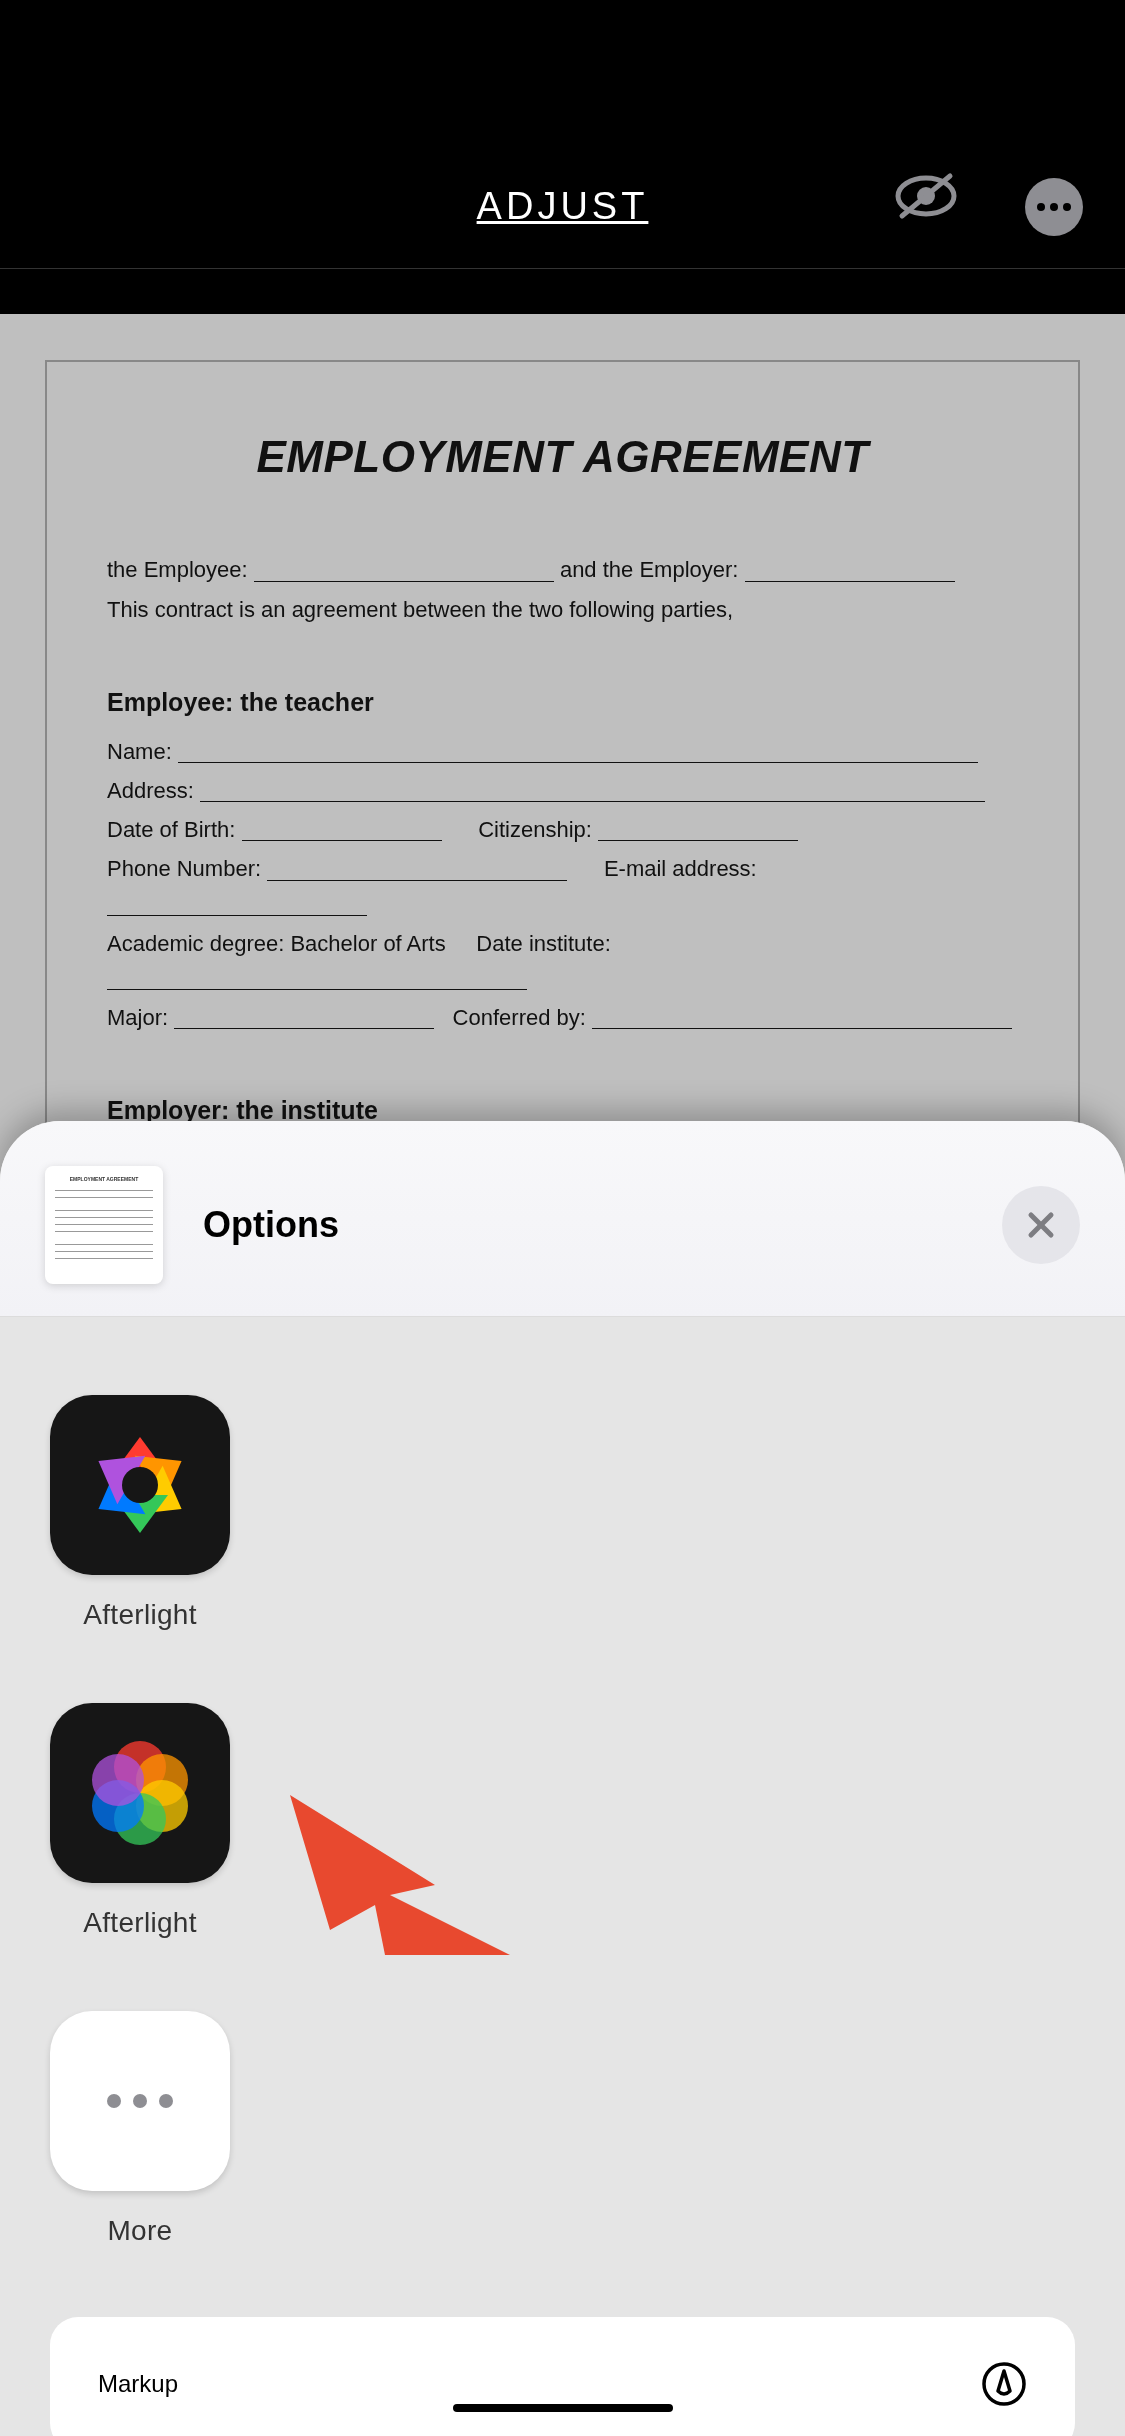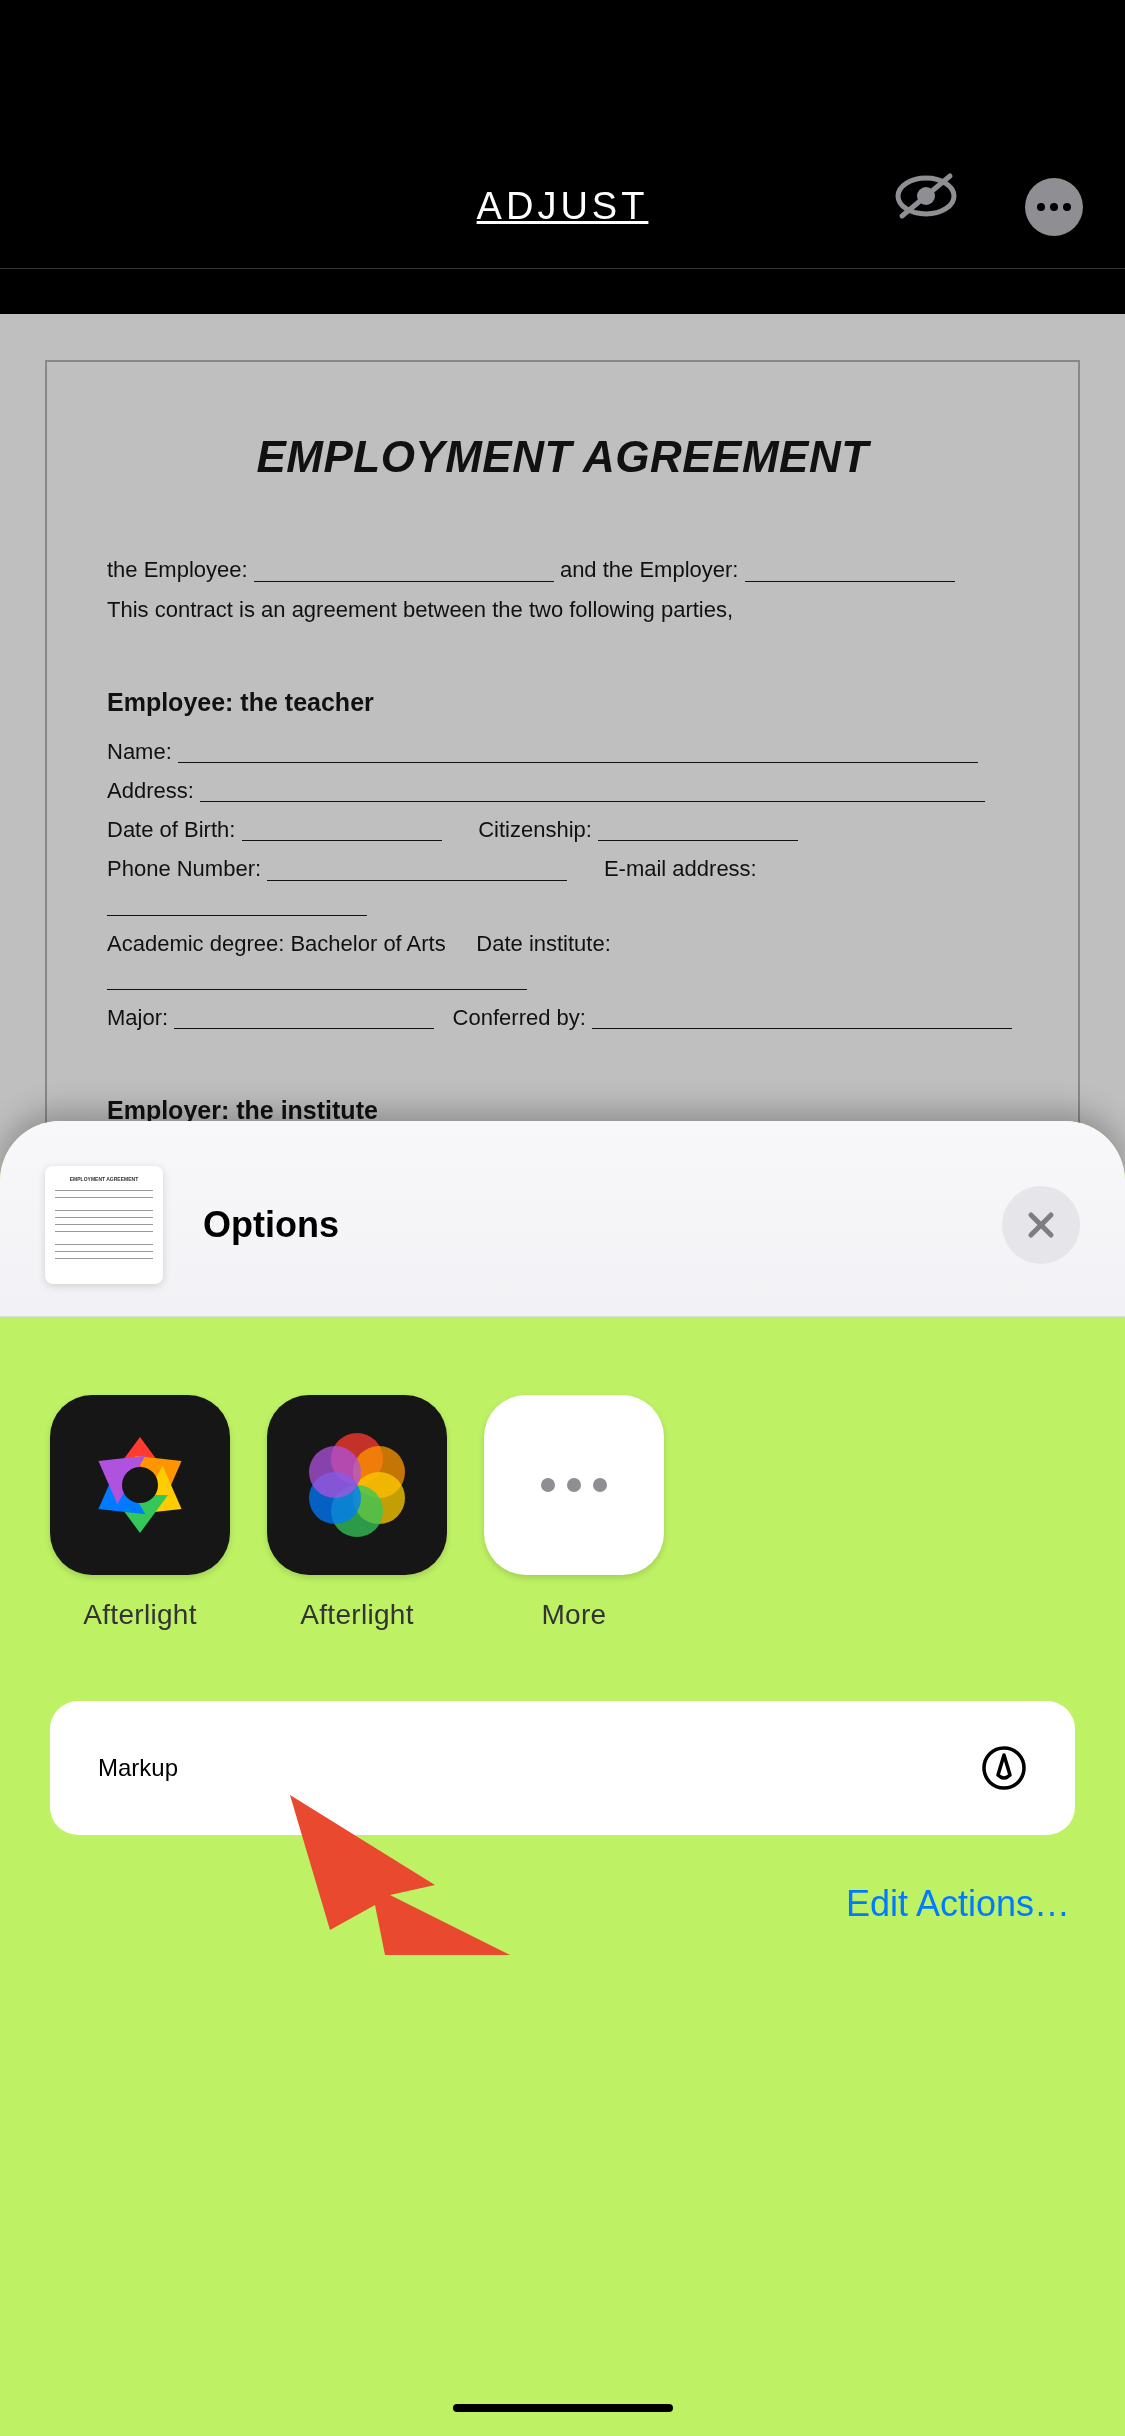--- a/index.html
+++ b/index.html
@@ -101,21 +101,21 @@
   margin-top: 60px;
 }
 .roman { font-family: Georgia, serif; font-style: italic; margin-right: 6px; }
 
 .sheet {
   position: absolute;
   top: 1121px;
   left: 0;
   width: 100%;
   bottom: 0;
-  background: #bef264;
+  background: #e5e5e5;
   border-top-left-radius: 60px;
   border-top-right-radius: 60px;
   box-shadow: 0 -10px 30px rgba(0,0,0,0.25);
 }
 .sheet-top {
   display: flex;
   align-items: center;
   padding: 45px 45px 32px 45px;
   border-bottom: 1.5px solid #dcdcdc;
   background: linear-gradient(to bottom, #f8f8fa, #f2f2f6);
@@ -149,22 +149,23 @@
   border-radius: 50%;
   background: #e5e5ea;
   display: flex;
   align-items: center;
   justify-content: center;
 }
 .sheet-close svg { width: 36px; height: 36px; }
 
 .app-row {
   display: flex;
-  gap: 37px;
+  gap: 72px;
   padding: 78px 50px 30px 50px;
+  flex-direction: column;
 }
 .app-item { display: flex; flex-direction: column; align-items: center; width: 180px; }
 .app-icon {
   width: 180px;
   height: 180px;
   border-radius: 42px;
   background: #161616;
   display: flex;
   align-items: center;
   justify-content: center;

